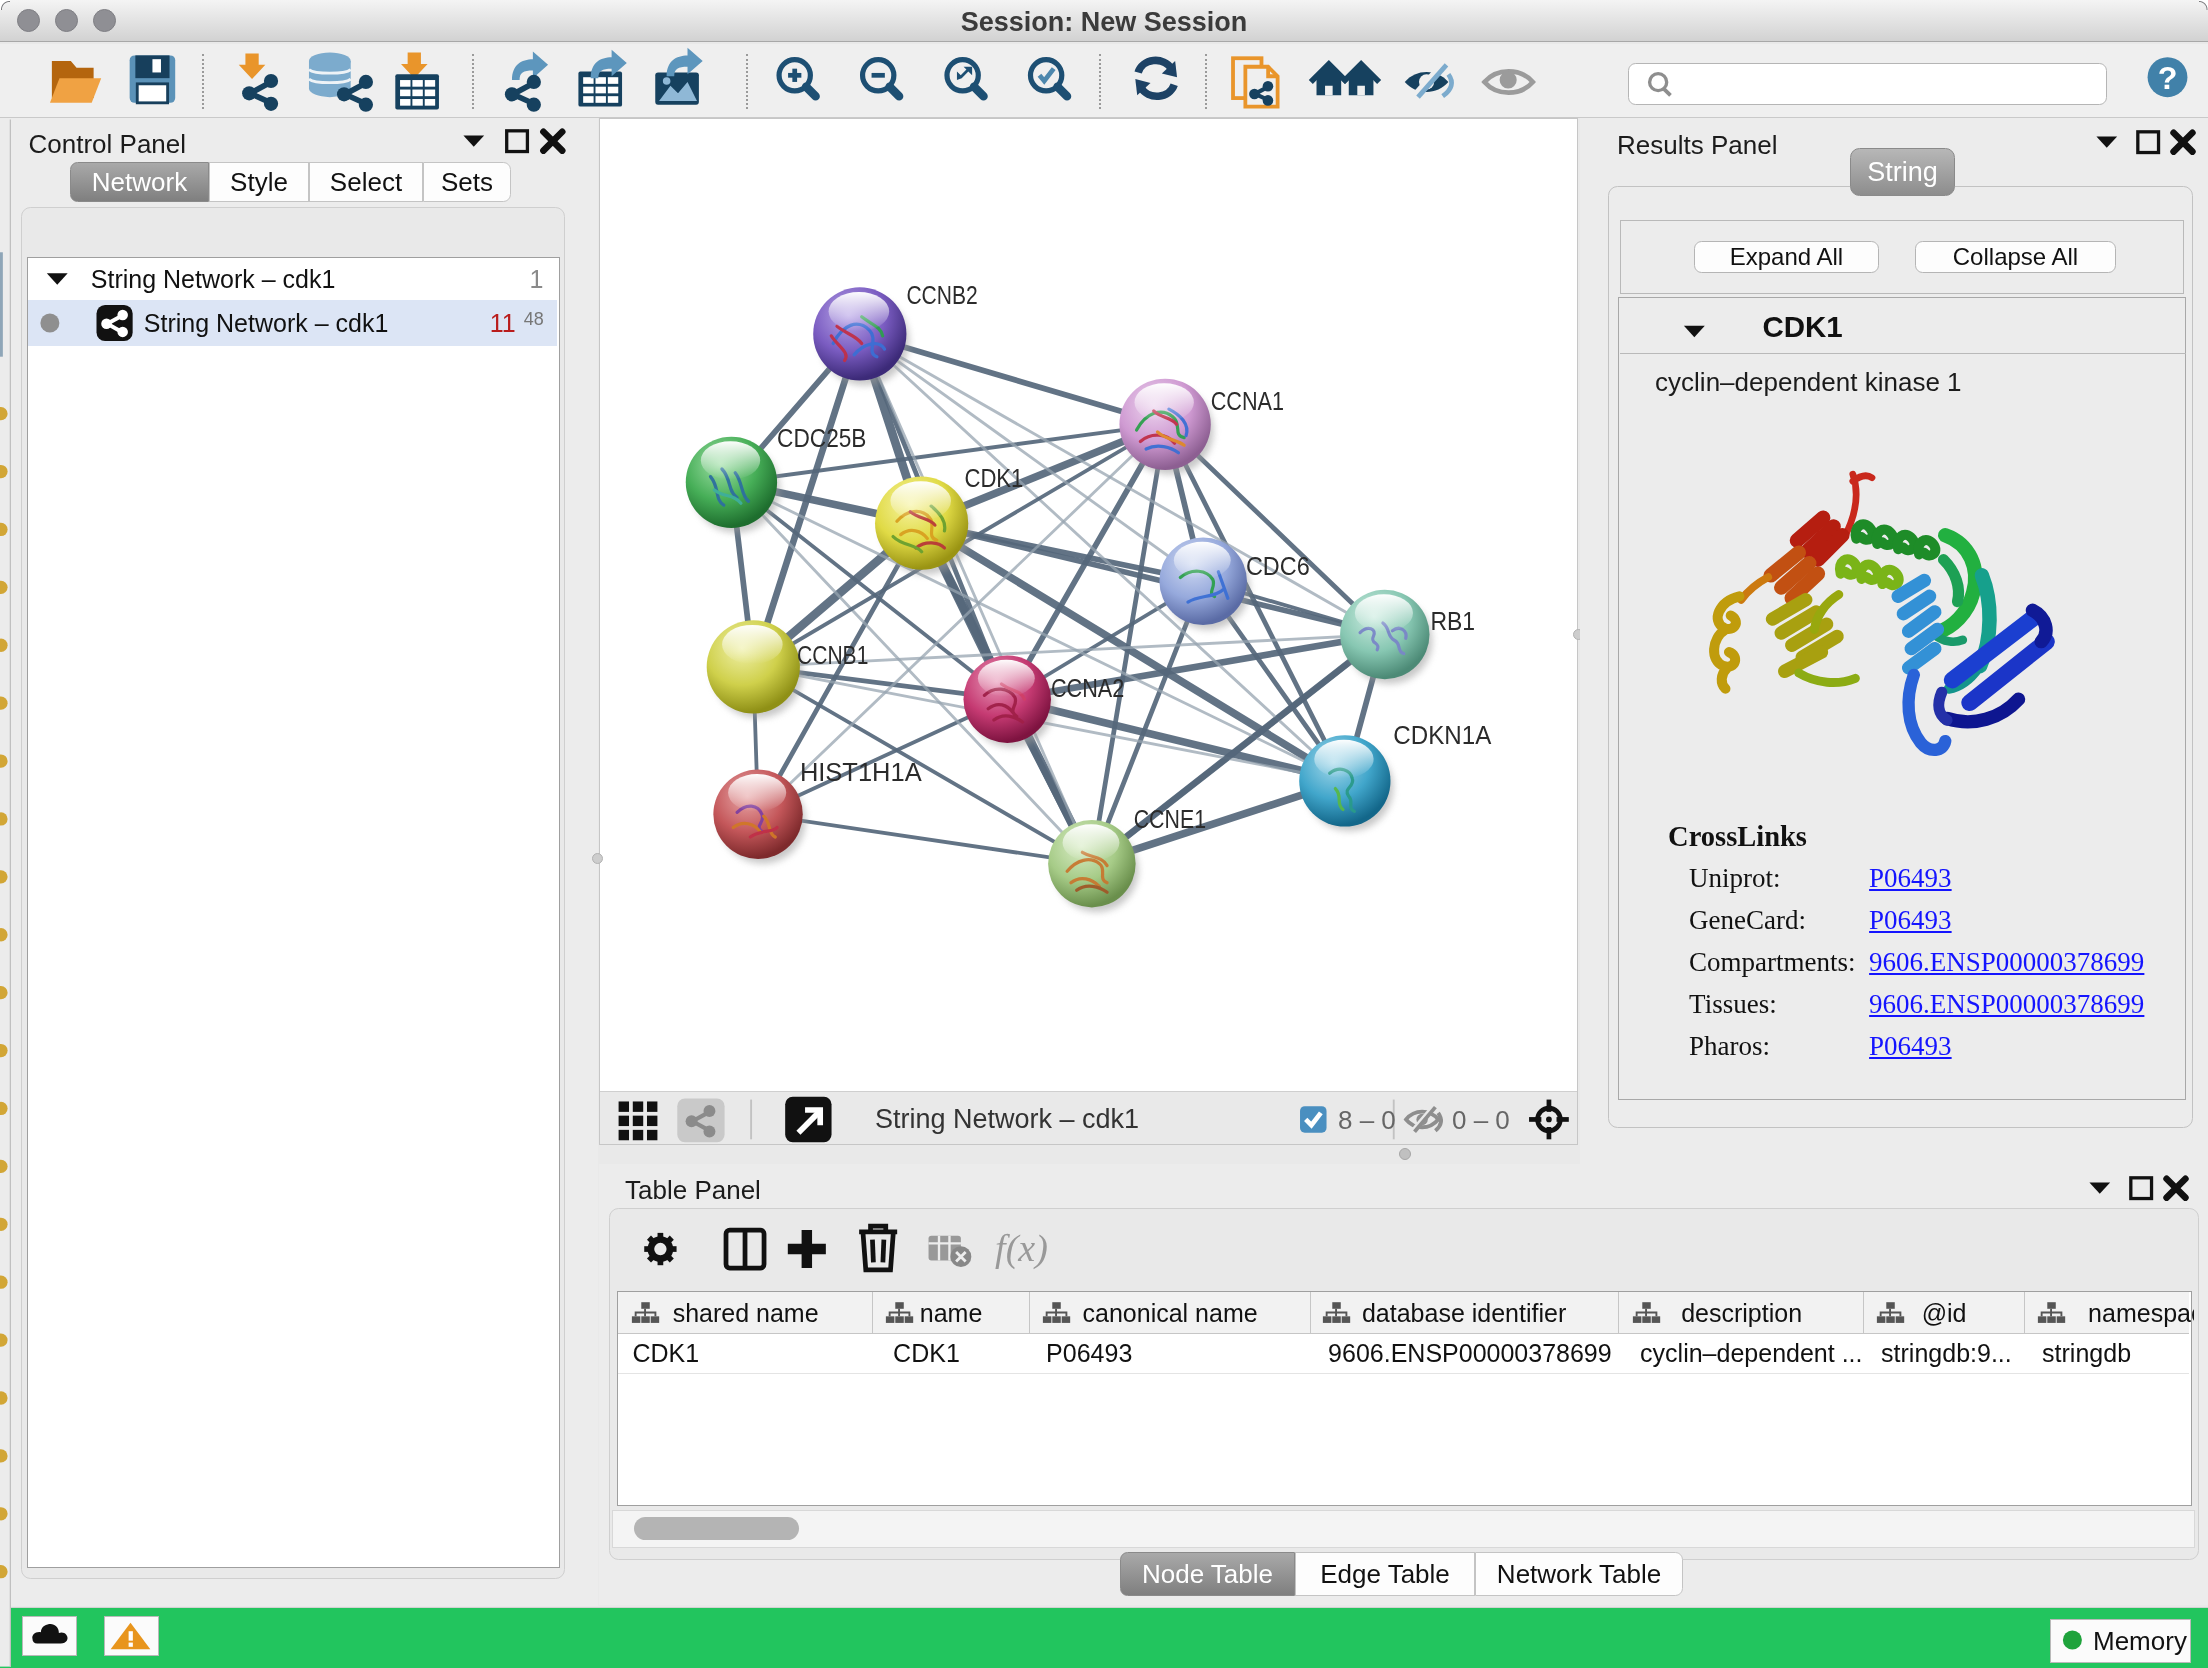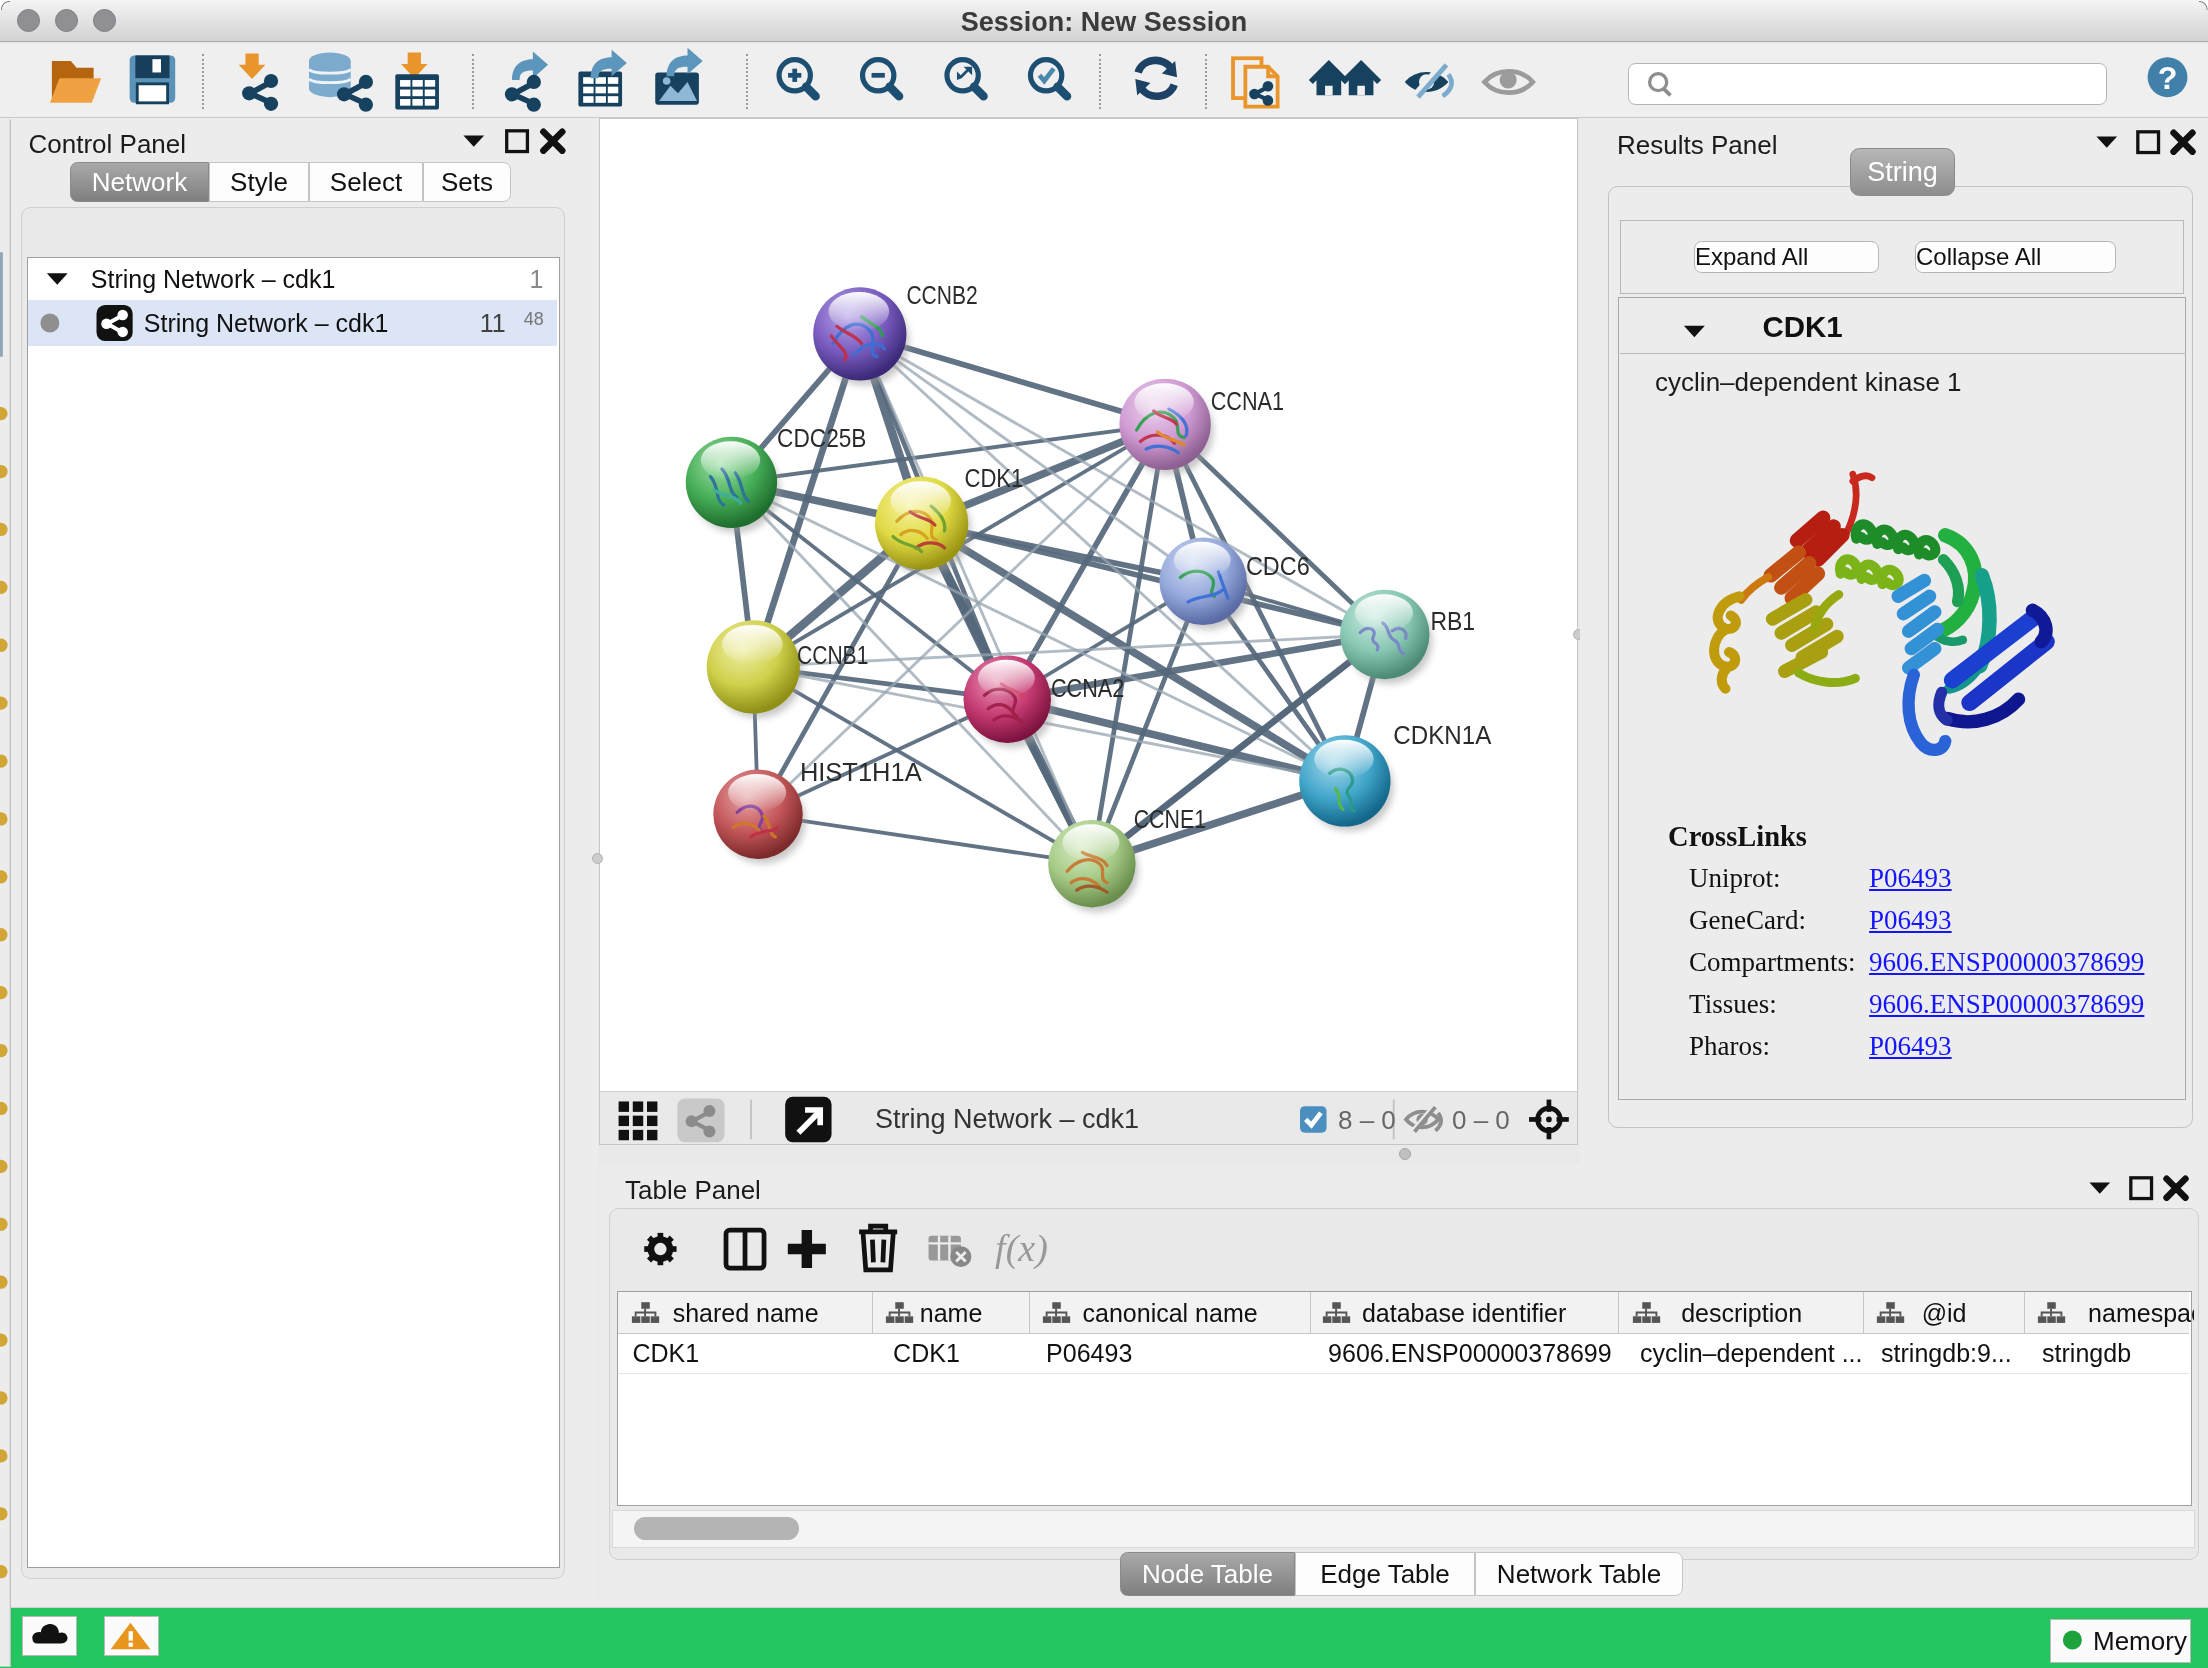--- a/index.html
+++ b/index.html
@@ -51,21 +51,21 @@
 
   
   #rp-outer { position:absolute; left:27.6px; top:68px; width:585px; height:942px;
     background:#ececec; border:1.9px solid #c2c2c2; border-radius:9.5px; }
   #rp-stringtab { position:absolute; left:270px; top:29.5px; width:105px; height:48px;
     background:linear-gradient(#b7b7b7,#8d8d8d); border:1px solid #8a8a8a; border-radius:9.5px;
     color:#fff; font-size:27px; text-align:center; line-height:46px; }
   #rp-expbox { position:absolute; left:11.4px; top:33px; width:564px; height:74px;
     border:1.9px solid #b9b9b9; background:#ececec; }
   .rbtn { position:absolute; top:20px; height:32px; background:#fdfdfd; border:1.9px solid #b5b5b5;
-    border-radius:7.6px; font-size:24px; color:#111; line-height:29.5px; }
+    border-radius:7.6px; font-size:24px; color:#111; text-align:center; line-height:29.5px; }
   #rp-cdk { position:absolute; left:9.5px; top:110px; width:568px; height:803px;
     border:1.9px solid #a8a8a8; background:#ececec; }
   .crossrow { position:absolute; left:0; width:561px; font-size:27px; color:#111; }
   .clab { position:absolute; left:70px; }
   .crossrow .link { position:absolute; }
 
   
   #tp-box { position:absolute; left:9.5px; top:44px; width:1590px; height:352px;
     background:#e9e9e9; border:1px solid #cfcfcf; border-radius:9.5px; }
   #tp-table { position:absolute; left:7.6px; top:82px; width:1575px; height:215px;
@@ -248,21 +248,21 @@
           <rect x="72" y="5" width="38" height="38" rx="9" fill="#111"></rect>
           <g transform="translate(91,24) scale(0.85)">
             <line x1="-9" y1="1" x2="9" y2="-9" stroke="#fff" stroke-width="5"></line>
             <line x1="-9" y1="1" x2="9" y2="11" stroke="#fff" stroke-width="5"></line>
             <circle cx="-10" cy="1" r="6.5" fill="#fff"></circle>
               <circle cx="10" cy="-10" r="6.5" fill="#fff"></circle>
               <circle cx="10" cy="11" r="6.5" fill="#fff"></circle>
           </g>
         </svg>
         <div style="position:absolute;left:116px;top:8.6px;font-size:25px;color:#111;">String Network – cdk1</div>
-        <div style="position:absolute;left:452px;top:8.6px;font-size:25px;color:#404040;">11</div>
+        <div style="position:absolute;left:462px;top:8.6px;font-size:25px;color:#b91c1c;">11</div>
         <div style="position:absolute;left:496px;top:8.6px;font-size:18px;color:#777;">48</div>
       </div>
     </div>
   </div>
 </div>
 
 <div id="netview">
 <svg id="graph" width="979" height="972" style="position:absolute;left:0;top:0;" viewBox="0 0 1029 1022">
 <defs>
 <radialGradient id="gCCNB2" cx="0.38" cy="0.30" r="0.72">

